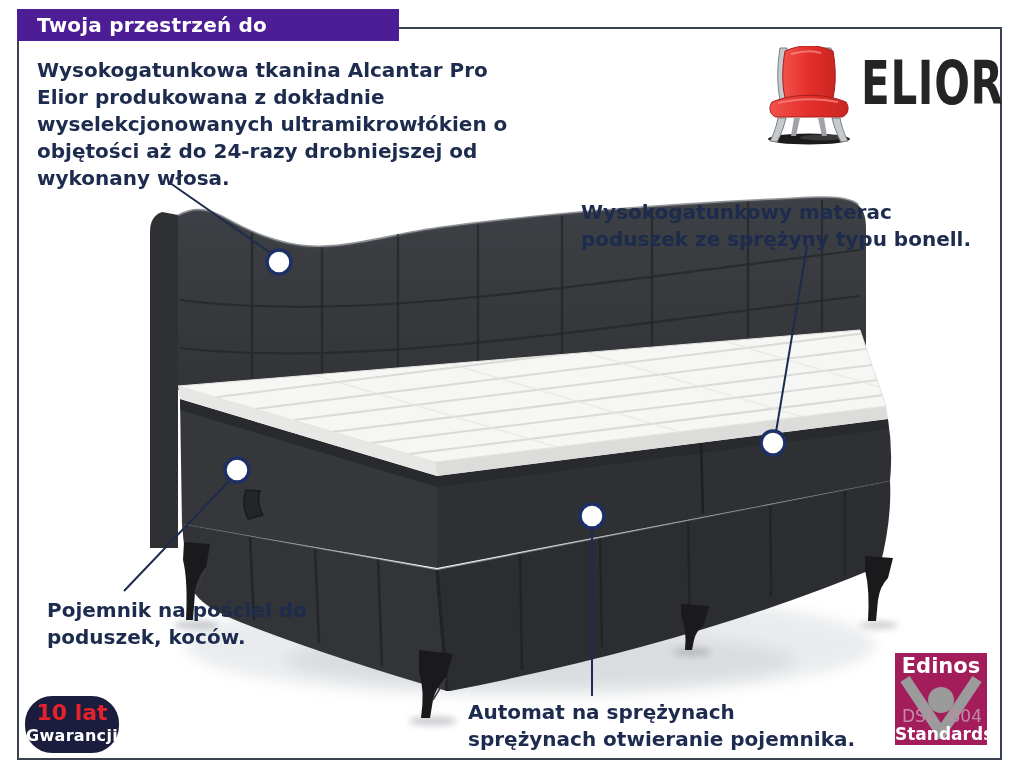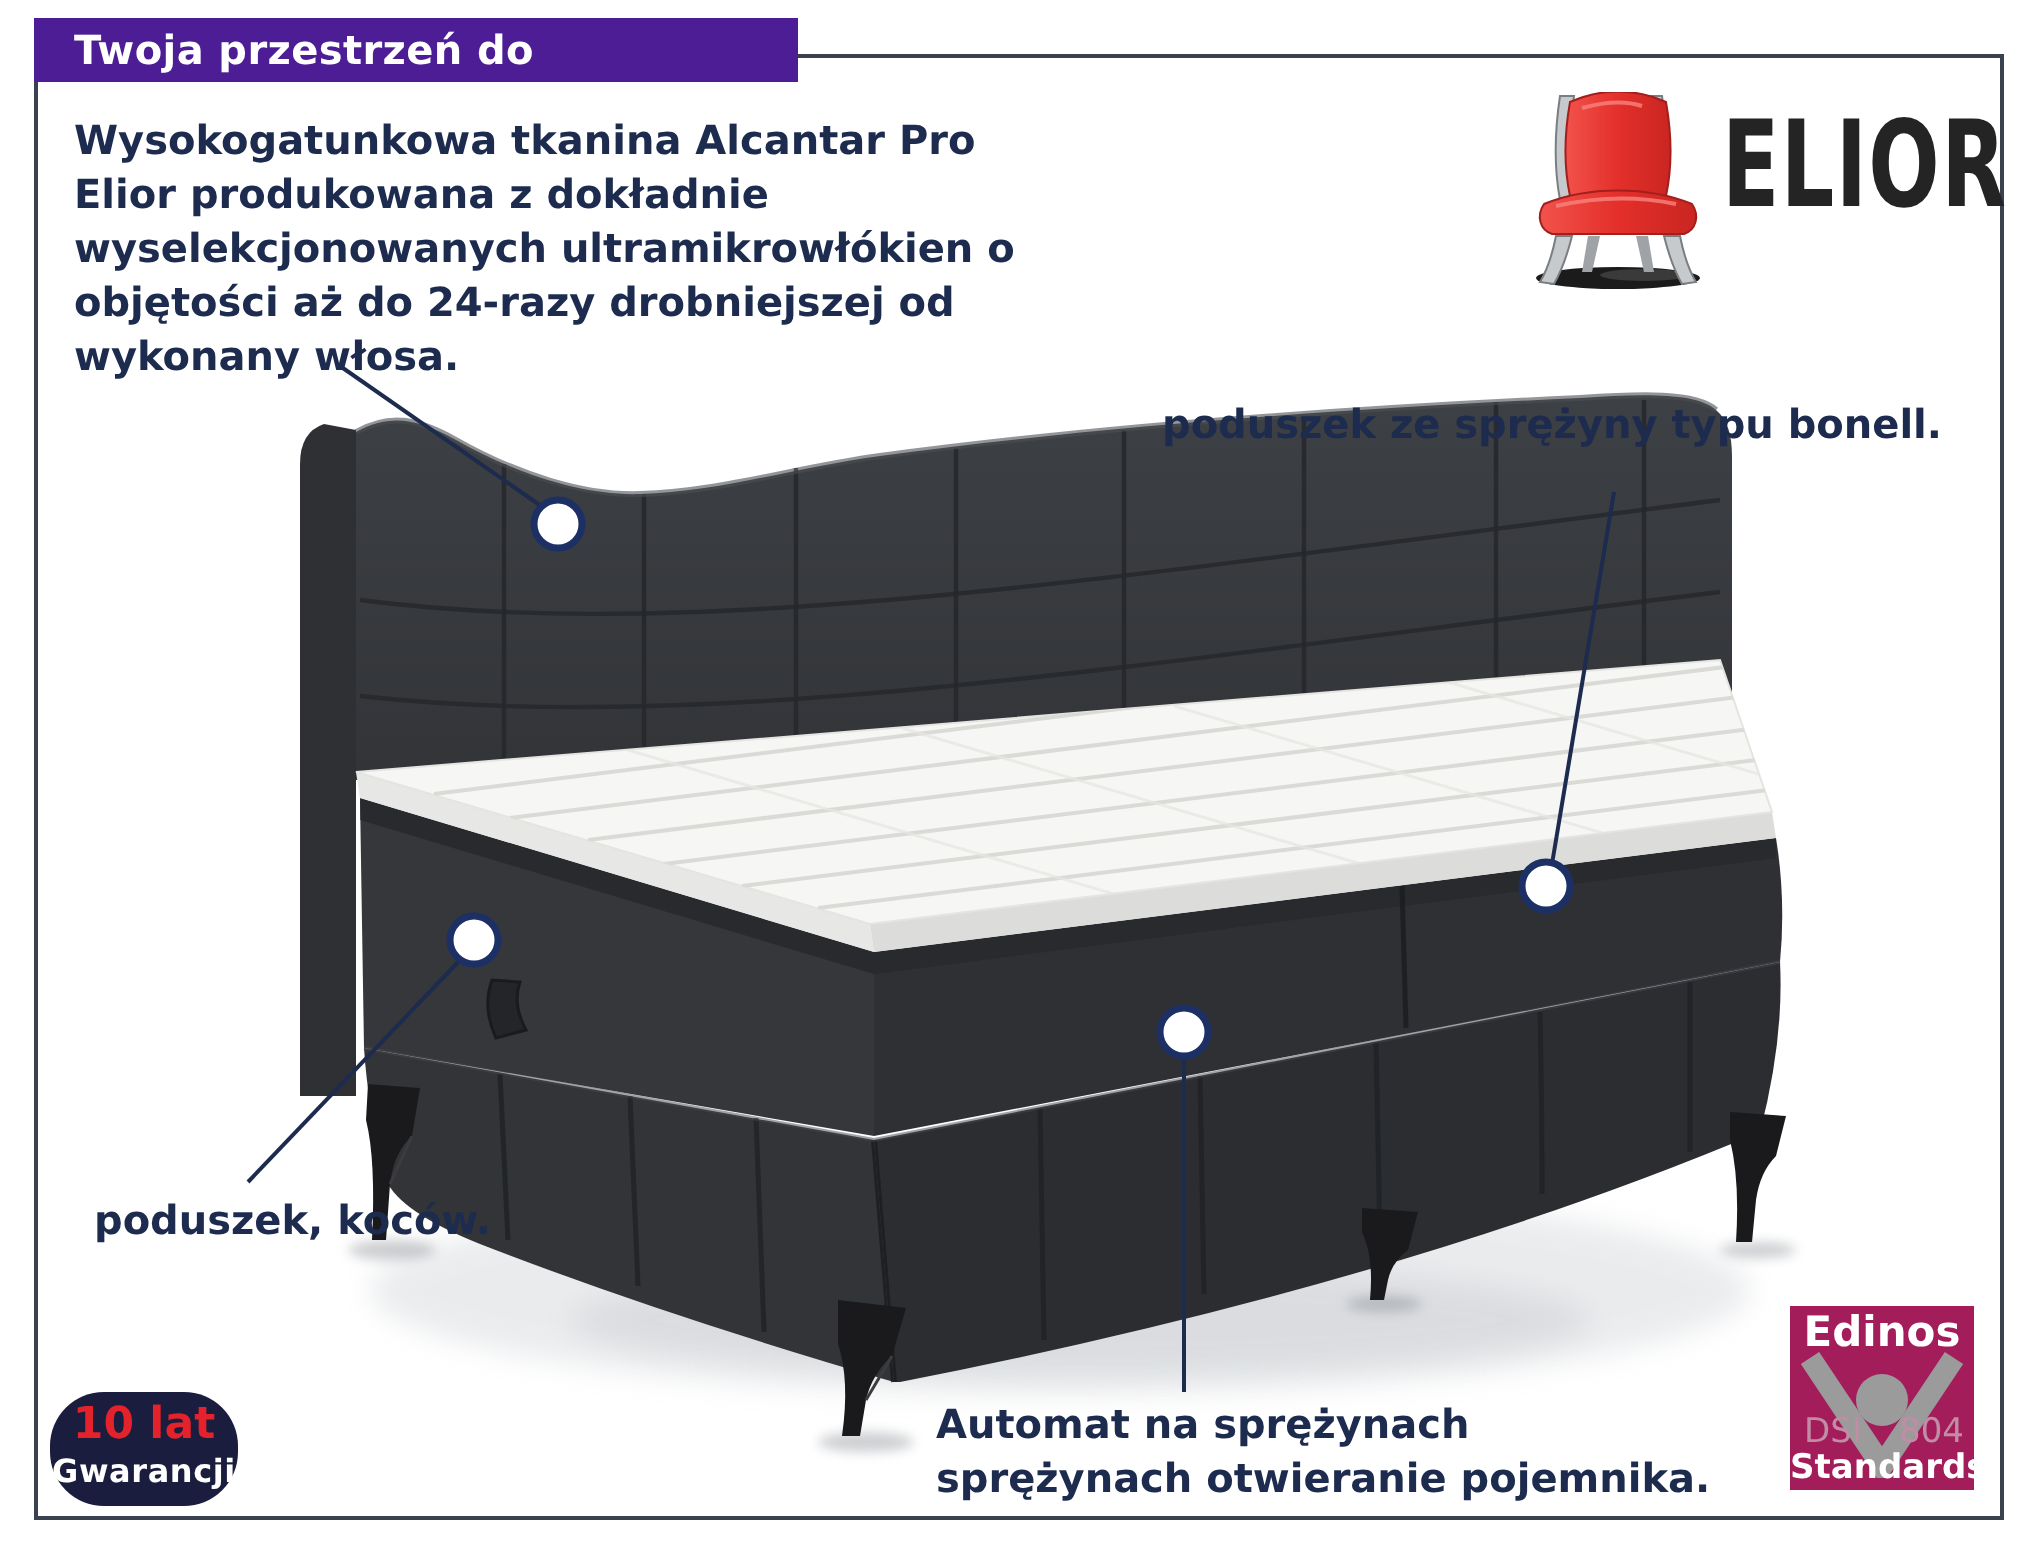--- a/index.html
+++ b/index.html
@@ -173,24 +173,26 @@
 
   <div class="note note-fabric">
     <div>Wysokogatunkowa tkanina Alcantar Pro</div>
     <div>Elior produkowana z dokładnie</div>
     <div>wyselekcjonowanych ultramikrowłókien o</div>
     <div>objętości aż do 24-razy drobniejszej od</div>
     <div>wykonany włosa.</div>
   </div>
 
   <div class="note note-mattress">
+    <div>Wysokogatunkowy materac</div>
     <div>poduszek ze sprężyny typu bonell.</div>
   </div>
 
   <div class="note note-storage">
+    <div>Pojemnik na pościel do</div>
     <div>poduszek, koców.</div>
   </div>
 
   <div class="note note-mechanism">
     <div>Automat na sprężynach</div>
     <div>sprężynach otwieranie pojemnika.</div>
   </div>
 
   <div class="warranty">
     <div class="years">10 lat</div>

